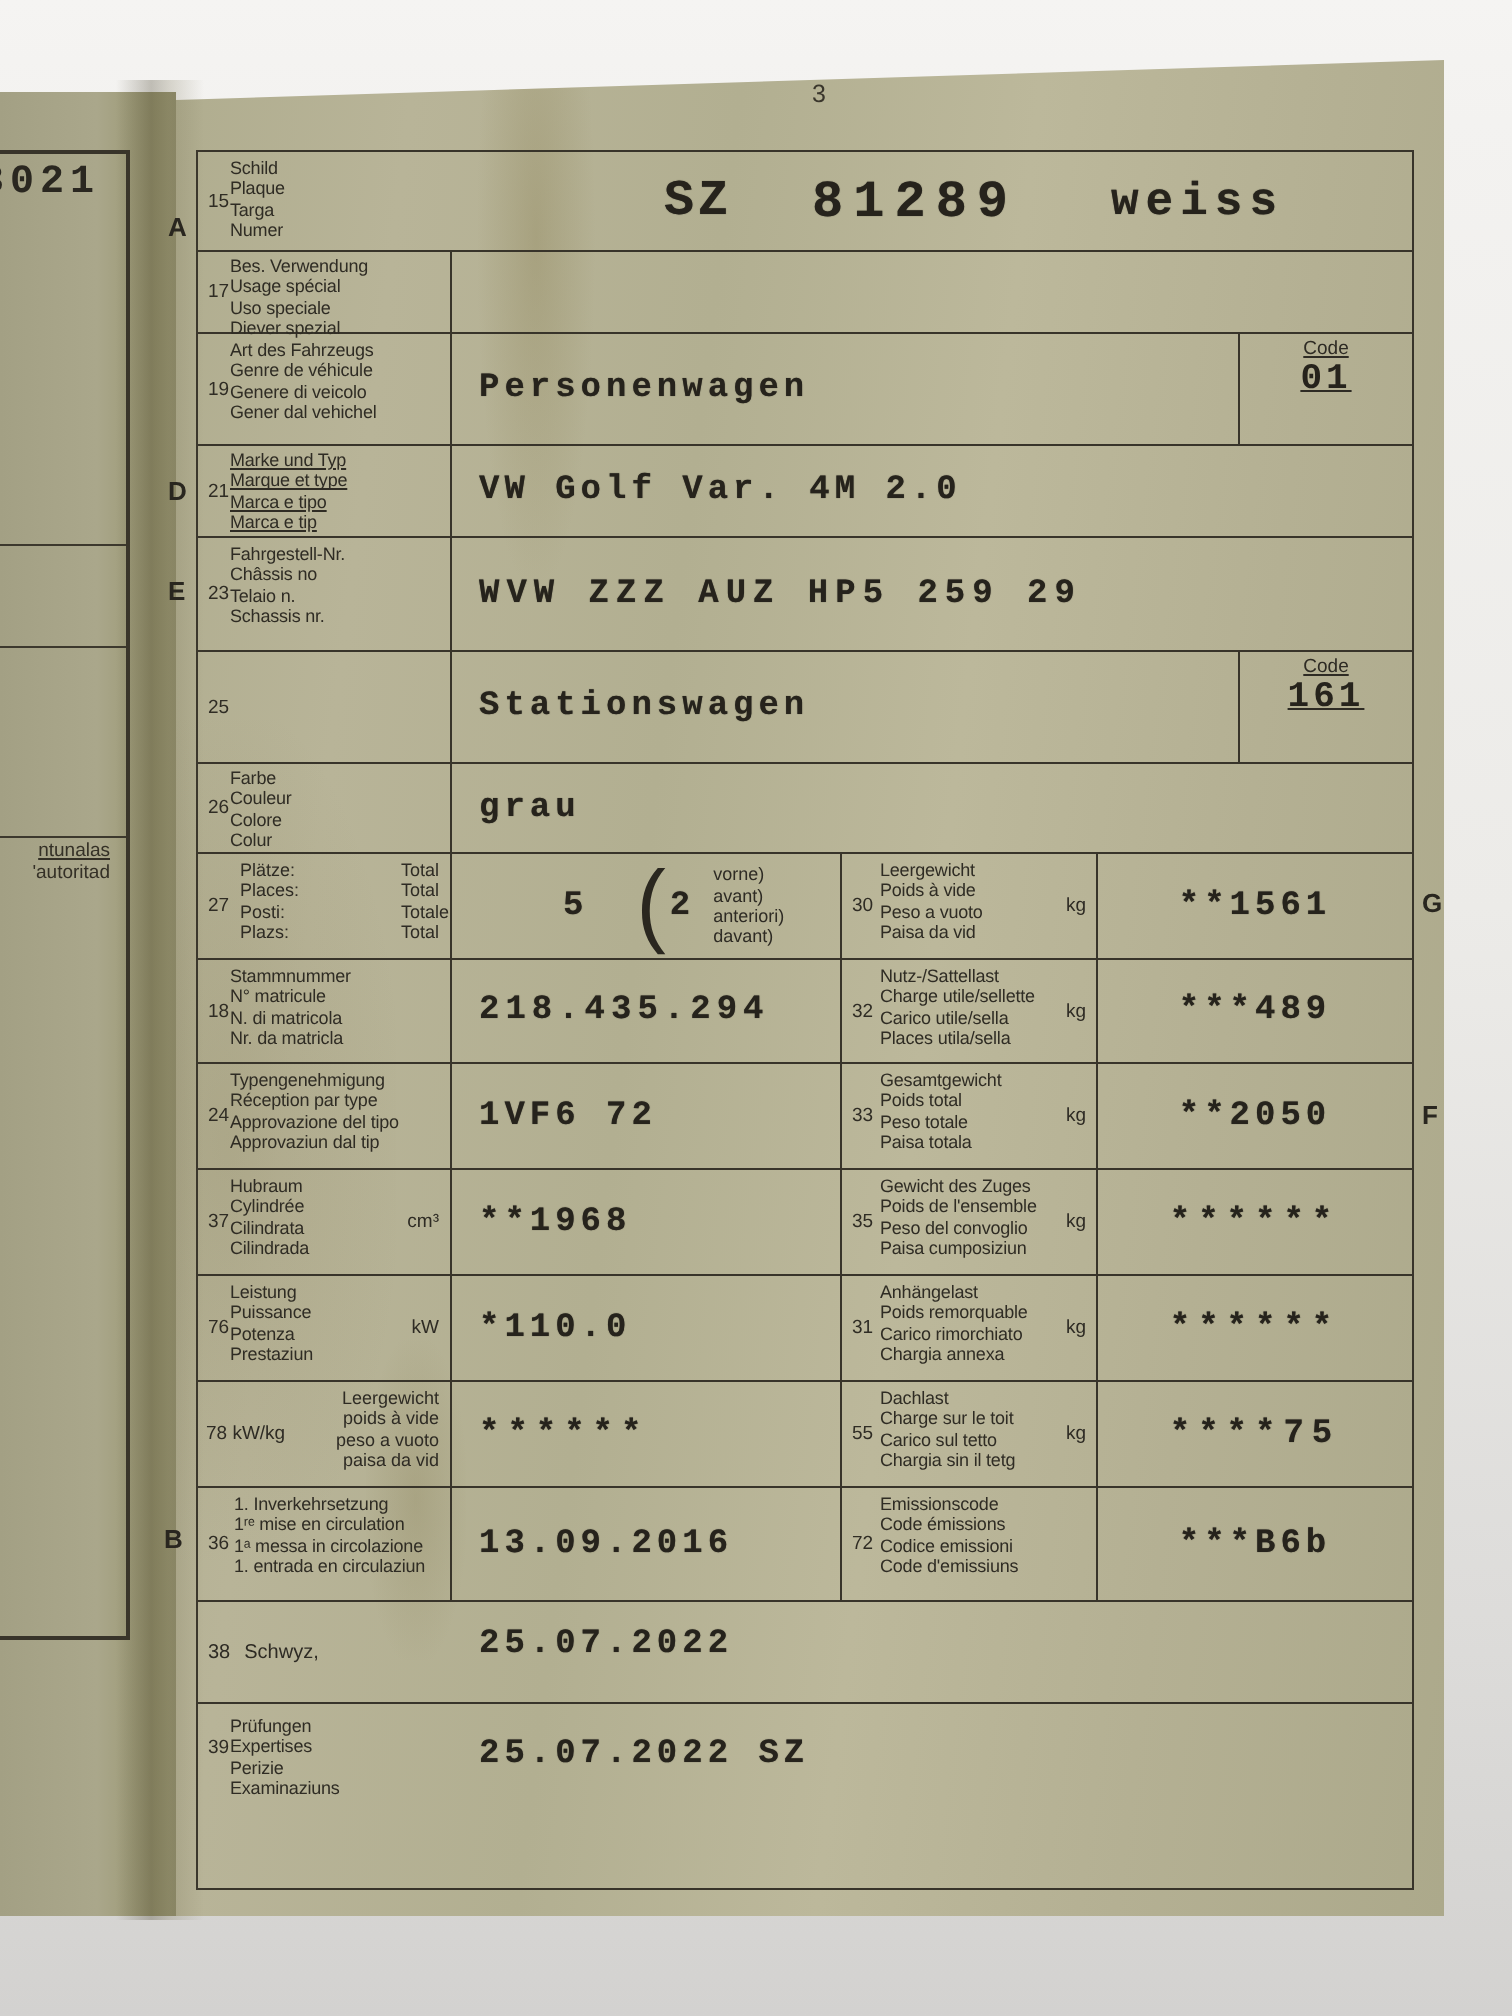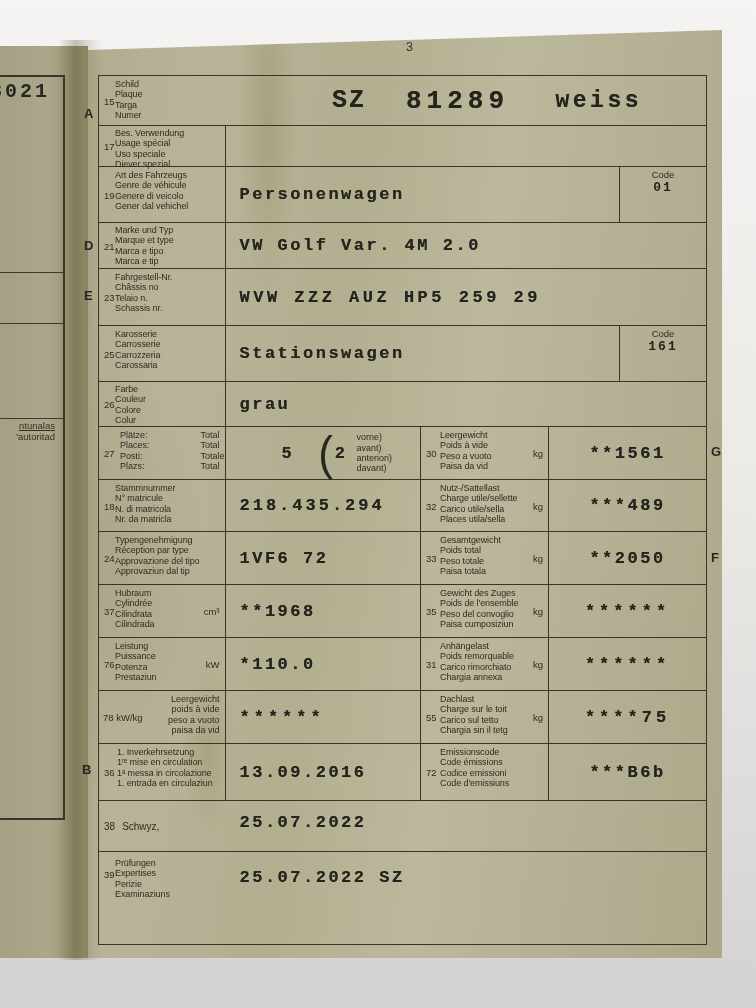--- a/index.html
+++ b/index.html
@@ -38,23 +38,23 @@
   .row.last{border-bottom:none;}
   .lc{width:126.5px;box-sizing:border-box;border-right:1.5px solid #38342a;position:relative;flex:none;}
   .lc.nobord{border-right:none;}
   .rnum{position:absolute;left:5px;top:50%;transform:translateY(-50%);font-size:9.5px;color:#2f2c24;}
   .lbl{margin-left:16px;padding-top:3px;font-size:9px;line-height:10.4px;letter-spacing:-0.1px;color:#2f2c24;}
   .unit{position:absolute;right:5px;top:50%;transform:translateY(-50%);font-size:9.5px;}
   .vc{flex:1;display:flex;align-items:center;position:relative;}
   .tv{font-family:"Liberation Mono","DejaVu Sans Mono",monospace;font-weight:700;font-size:17px;
     letter-spacing:2.5px;color:#26231c;padding-left:14px;white-space:nowrap;text-shadow:0 0 0.5px rgba(38,35,28,0.7);}
   .tv.stars{letter-spacing:4px;}
-  .codec{width:87px;flex:none;box-sizing:border-box;border-left:1.5px solid #38342a;text-align:center;padding-top:2px;}
+  .codec{width:87px;flex:none;box-sizing:border-box;border-left:1.5px solid #38342a;text-align:center;padding-top:2px;text-decoration:underline;}
   .code-lab{font-size:9.5px;}
-  .code-val{font-family:"Liberation Mono","DejaVu Sans Mono",monospace;font-weight:700;font-size:13px;letter-spacing:2px;color:#26231c;}
+  .code-val{font-family:"Liberation Mono","DejaVu Sans Mono",monospace;font-weight:700;font-size:18px;letter-spacing:2px;color:#26231c;}
   
   .vcl{width:195.5px;flex:none;box-sizing:border-box;border-right:1.5px solid #38342a;display:flex;align-items:center;position:relative;}
   .rlc{width:128px;flex:none;box-sizing:border-box;border-right:1.5px solid #38342a;position:relative;}
   .rlc .lbl{margin-left:19px;}
   .rvc{flex:1;display:flex;align-items:center;justify-content:center;}
   .rvc .tv{padding-left:0;}
   
   .n5{margin-left:42px;}
   .bigparen{font-size:44px;font-weight:300;transform:scaleY(1.05);margin-left:24px;color:#2a271f;
     font-family:"Liberation Sans",sans-serif;}
@@ -152,21 +152,21 @@
           </div>
         <div class="codec">
           <div class="code-lab">Code</div>
           <div class="code-val">01</div>
         </div>
       </div>
 
       <div class="row" style="height:46px;">
         <div class="lc">
           <span class="rnum">21</span>
-          <div class="lbl" style="padding-top:2px;">
+          <div class="lbl" style="padding-top:2px;text-decoration:underline;">
             <div>Marke und Typ</div>
               <div>Marque et type</div>
             <div>Marca e tipo</div>
               <div>Marca e tip</div>
           </div>
         </div>
         <div class="vc">
             <span class="tv">VW Golf Var. 4M 2.0</span>
           </div>
       </div>
@@ -182,26 +182,20 @@
           </div>
         </div>
         <div class="vc">
             <span class="tv" style="letter-spacing:3.5px;">WVW ZZZ AUZ HP5 259 29</span>
           </div>
       </div>
 
       <div class="row" style="height:56px;">
         <div class="lc">
           <span class="rnum">25</span>
-          <div class="lbl">
-            <div>Karosserie</div>
-              <div>Carrosserie</div>
-            <div>Carrozzeria</div>
-              <div>Carossaria</div>
-          </div>
         </div>
         <div class="vc">
             <span class="tv">Stationswagen</span>
           </div>
         <div class="codec">
           <div class="code-lab">Code</div>
           <div class="code-val">161</div>
         </div>
       </div>
 

